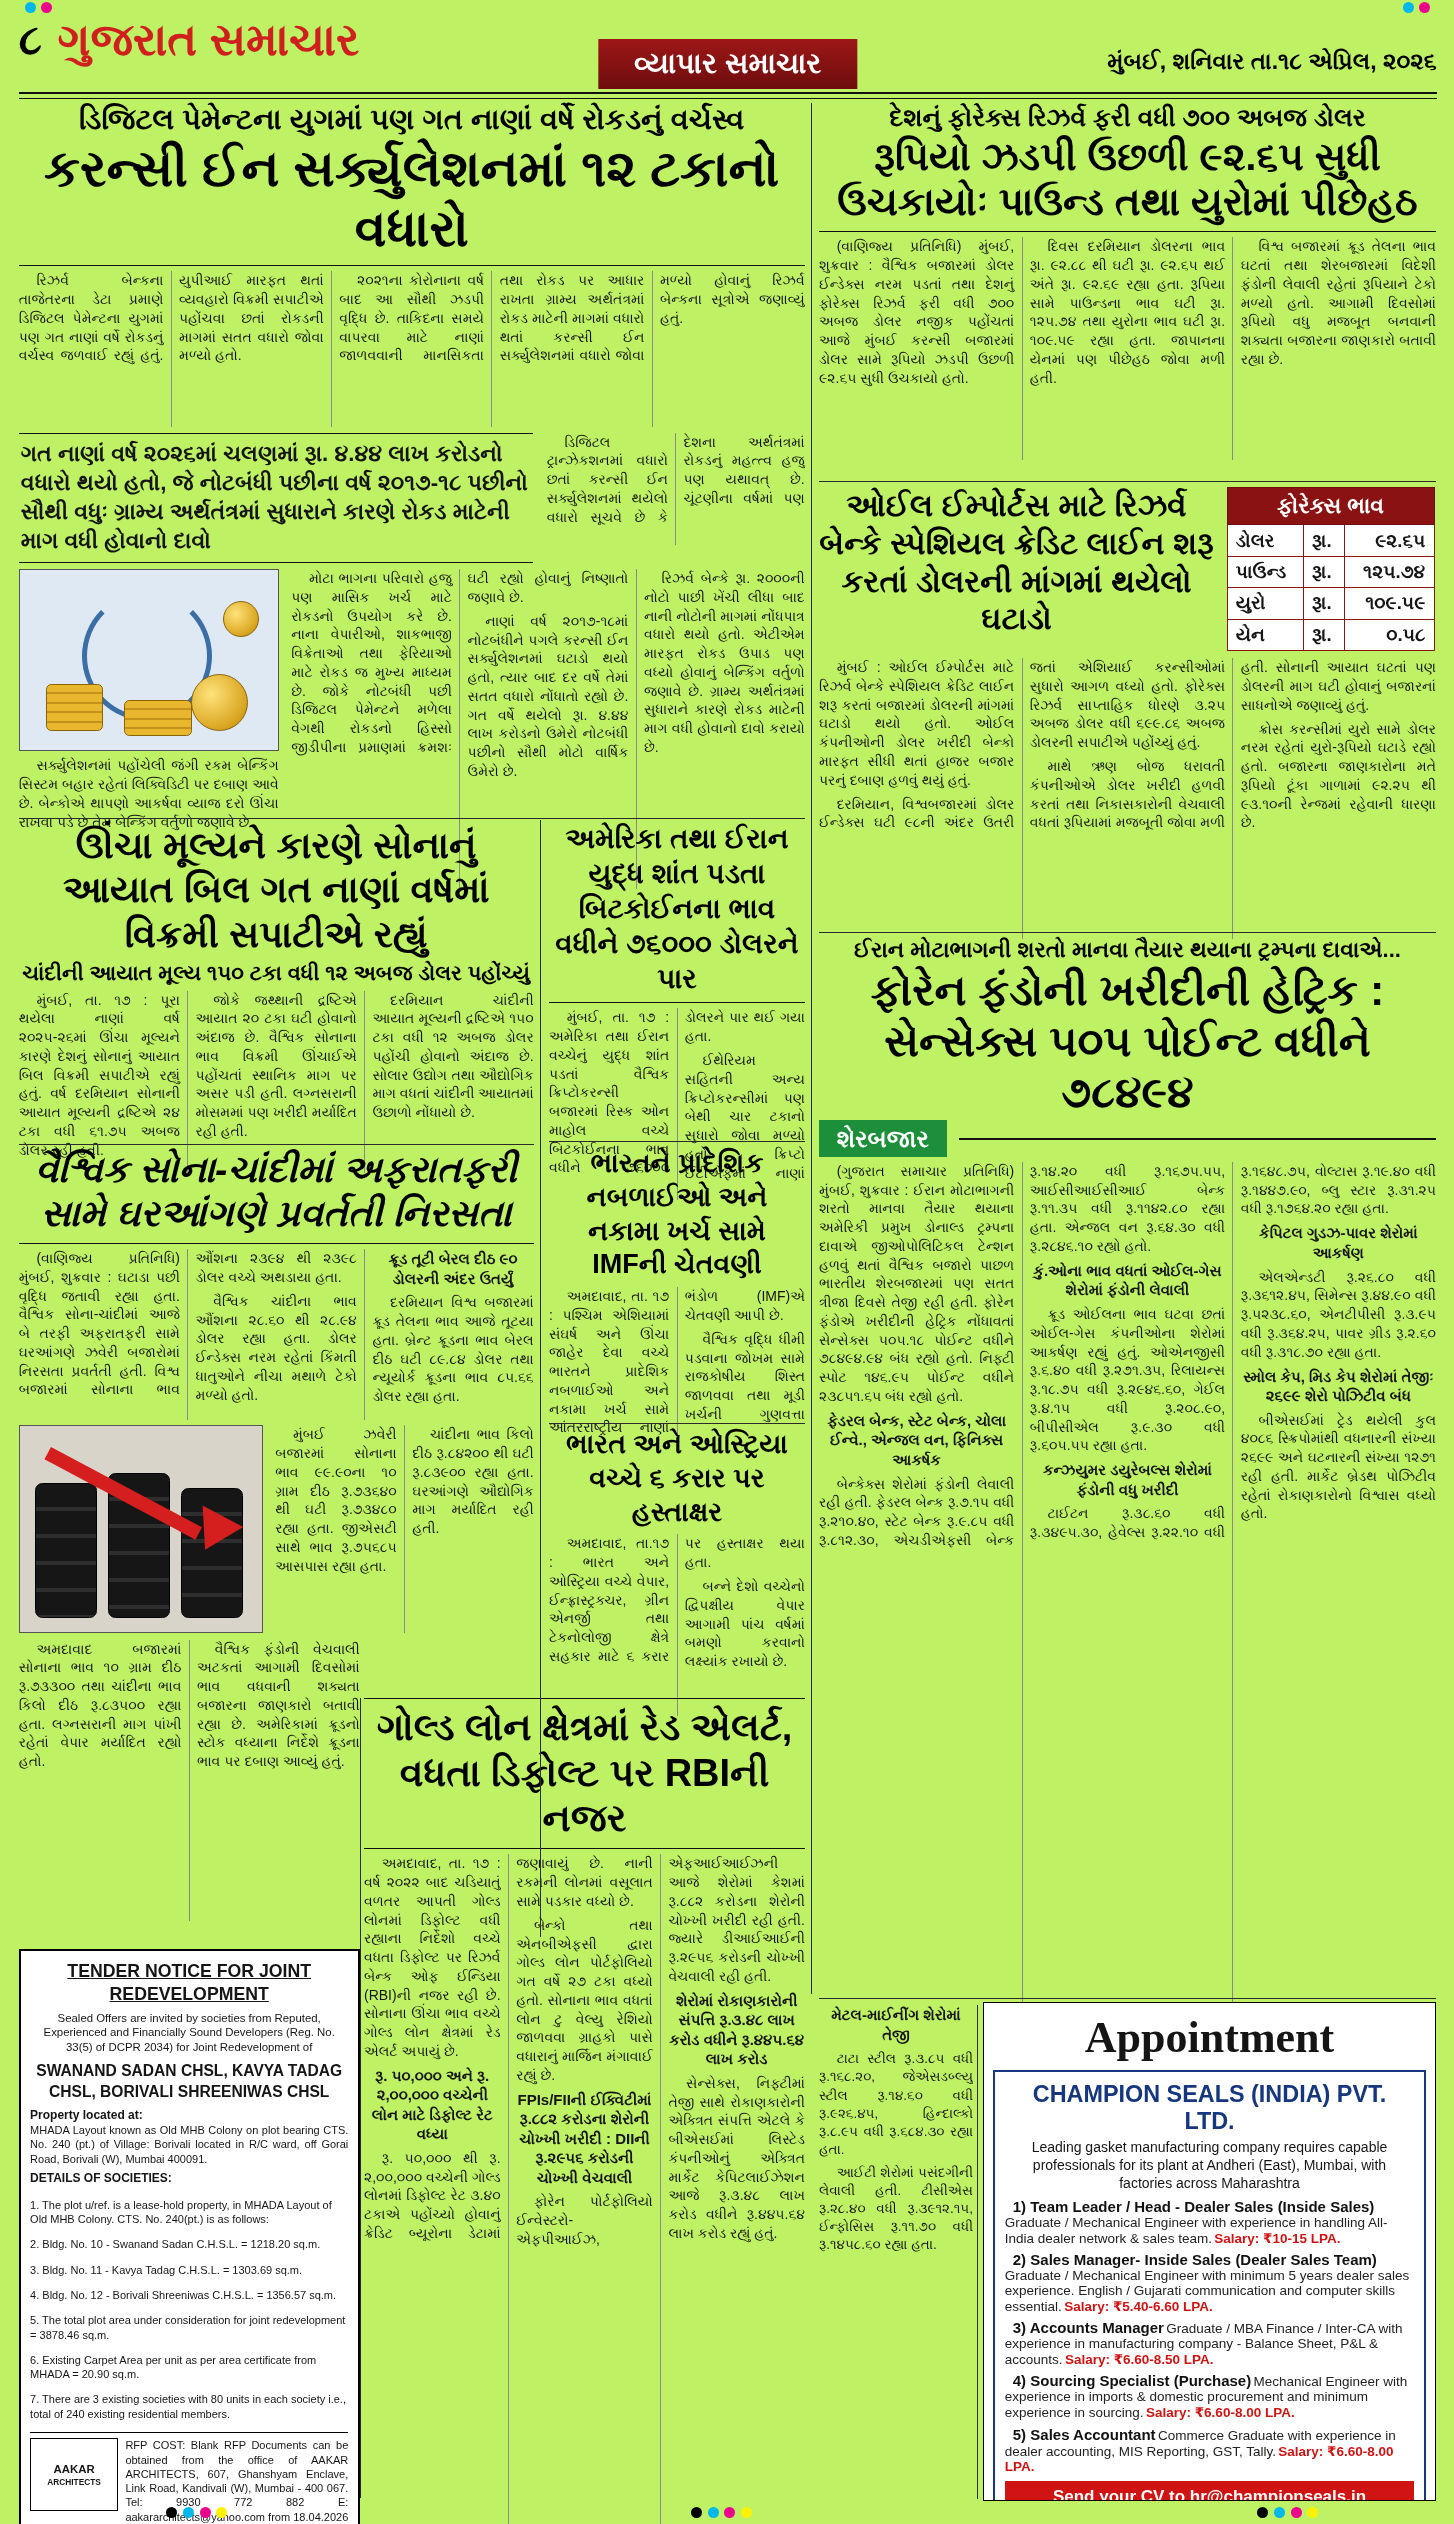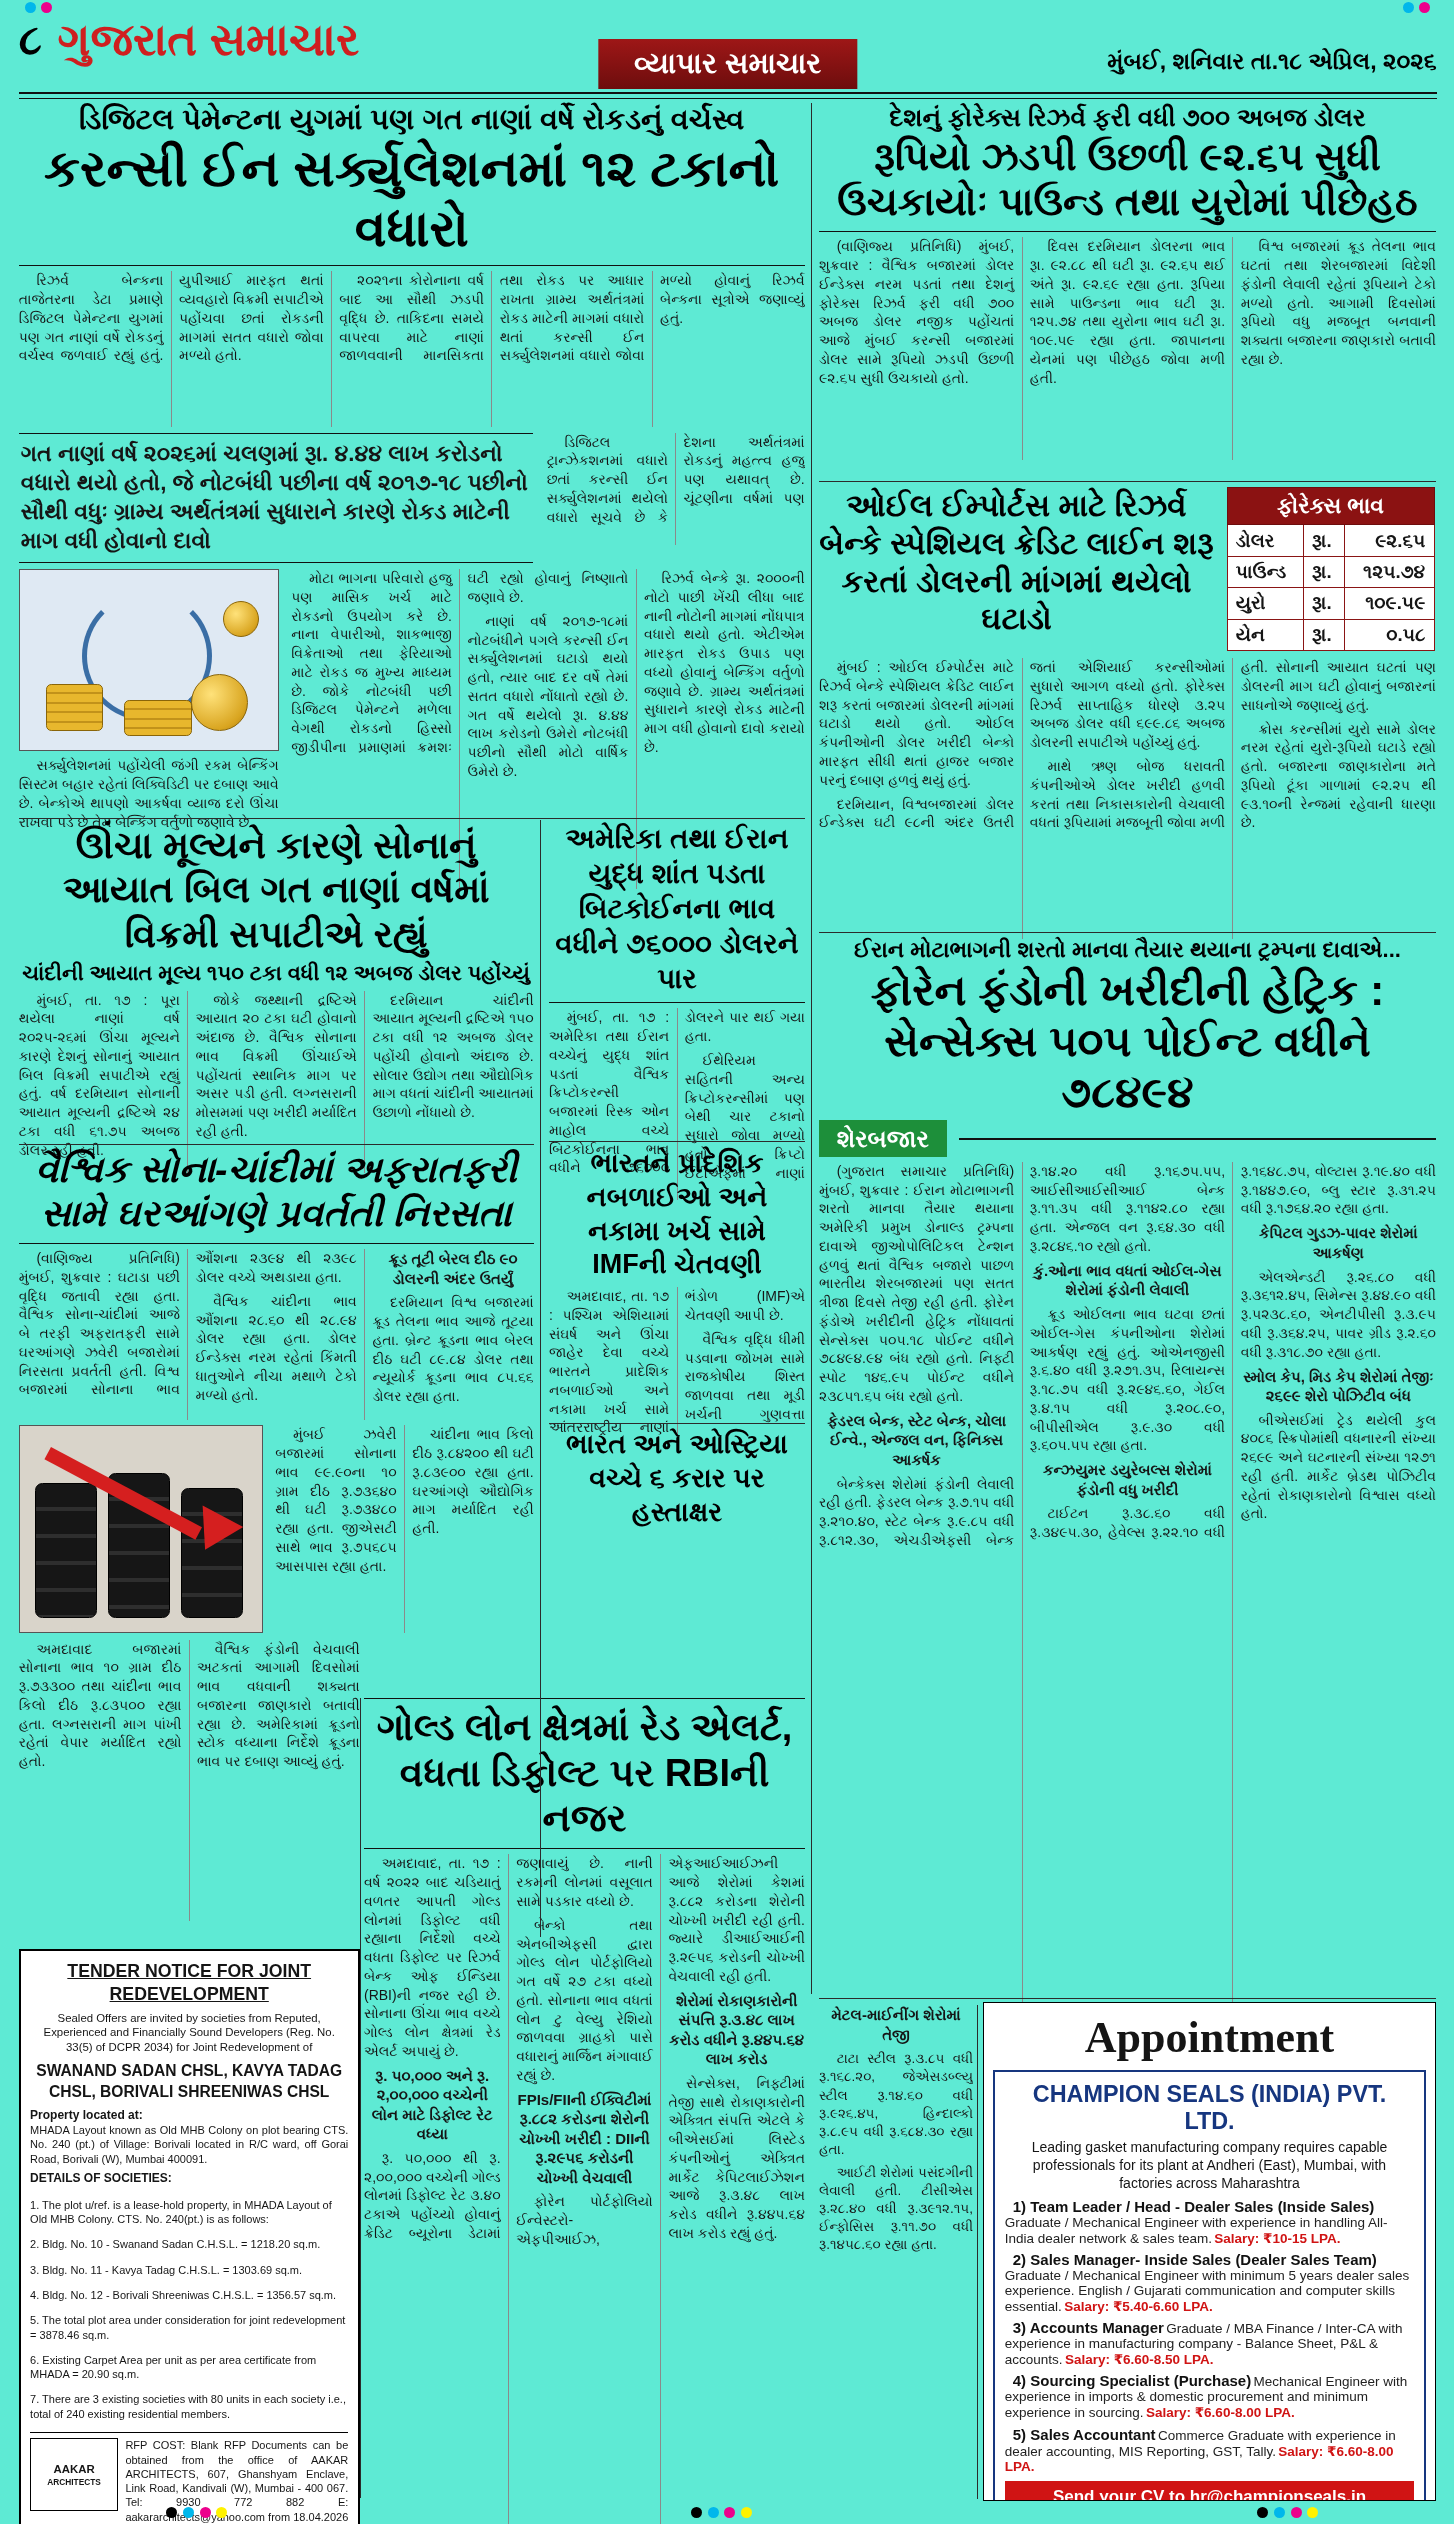--- a/index.html
+++ b/index.html
@@ -1,17 +1,17 @@
 <!DOCTYPE html>
 <html lang="gu" style="font-size:8.3px"><head>
 <meta charset="utf-8">
 <style>
   html,body{margin:0;padding:0;}
   body{width:1455px;height:2525px;background:#e9e7e1;font-family:"Liberation Sans","DejaVu Sans",sans-serif;}
-  .page{position:relative;width:1455px;height:2525px;background:#5eead4;overflow:hidden;color:#151515;box-sizing:border-box;}
+  .page{position:relative;width:1455px;height:2525px;background:#bef264;overflow:hidden;color:#151515;box-sizing:border-box;}
   *,*:before,*:after{box-sizing:border-box;}
   .art{position:absolute;}
   .kicker{font-weight:700;text-align:center;color:#000;}
   .headline{font-weight:700;text-align:center;color:#000;}
   .hl-rule{border-bottom:1.6px solid #111;margin:6.2px 0 5.2px;}
   .cols{text-align:justify;font-size:14px;line-height:1.34;overflow:hidden;column-gap:15.6px;column-rule:0.5px solid #8a8a8a;}
   .cols p{margin:0 0 5.2px;text-indent:17.7px;}
   .cols p.sub{text-indent:0;font-weight:700;text-align:center;font-size:15px;line-height:1.3;margin:5.2px 0;}
   .onecol{text-align:justify;font-size:14px;line-height:1.34;overflow:hidden;}
   .onecol p{margin:0 0 5.2px;text-indent:17.7px;}
@@ -253,20 +253,24 @@
   <section class="art" style="left:549px;top:1147px;width:256px;">
     <div class="headline" style="font-size:27px;line-height:1.25;">ભારતને પ્રાદેશિક નબળાઈઓ અને નકામા ખર્ચ સામે IMFની ચેતવણી</div>
     <div class="cols" style="column-count:2;height:166px;margin-top:5.2px;">
         <p>અમદાવાદ, તા. ૧૭ : પશ્ચિમ એશિયામાં સંઘર્ષ અને ઊંચા જાહેર દેવા વચ્ચે ભારતને પ્રાદેશિક નબળાઈઓ અને નકામા ખર્ચ સામે આંતરરાષ્ટ્રીય નાણાં ભંડોળ (IMF)એ ચેતવણી આપી છે.</p>
         <p>વૈશ્વિક વૃદ્ધિ ધીમી પડવાના જોખમ સામે રાજકોષીય શિસ્ત જાળવવા તથા મૂડી ખર્ચની ગુણવત્તા સુધારવા ભંડોળે ભલામણ કરી છે.</p>
       </div>
   </section>
 
   <section class="art" style="left:549px;top:1428px;width:256px;">
     <div class="headline" style="font-size:27px;line-height:1.25;">ભારત અને ઓસ્ટ્રિયા વચ્ચે ૬ કરાર પર હસ્તાક્ષર</div>
+    <div class="cols" style="column-count:2;height:182px;margin-top:5.2px;">
+        <p>અમદાવાદ, તા.૧૭ : ભારત અને ઓસ્ટ્રિયા વચ્ચે વેપાર, ઈન્ફ્રાસ્ટ્રક્ચર, ગ્રીન એનર્જી તથા ટેકનોલોજી ક્ષેત્રે સહકાર માટે ૬ કરાર પર હસ્તાક્ષર થયા હતા.</p>
+        <p>બન્ને દેશો વચ્ચેનો દ્વિપક્ષીય વેપાર આગામી પાંચ વર્ષમાં બમણો કરવાનો લક્ષ્યાંક રખાયો છે.</p>
+      </div>
   </section>
 
   <section class="art" style="left:364px;top:1698px;width:441px;border-top:1.6px solid #111;padding-top:6.2px;">
     <div class="headline" style="font-size:38px;line-height:1.2;">ગોલ્ડ લોન ક્ષેત્રમાં રેડ એલર્ટ, વધતા ડિફોલ્ટ પર RBIની નજર</div>
     <div class="hl-rule"></div>
     <div class="cols" style="column-count:3;height:676px;">
         <p>અમદાવાદ, તા. ૧૭ : વર્ષ ૨૦૨૨ બાદ ચડિયાતું વળતર આપતી ગોલ્ડ લોનમાં ડિફોલ્ટ વધી રહ્યાના નિર્દેશો વચ્ચે વધતા ડિફોલ્ટ પર રિઝર્વ બેન્ક ઓફ ઈન્ડિયા (RBI)ની નજર રહી છે. સોનાના ઊંચા ભાવ વચ્ચે ગોલ્ડ લોન ક્ષેત્રમાં રેડ એલર્ટ અપાયું છે.</p>
         <p class="sub">રૂ. ૫૦,૦૦૦ અને રૂ. ૨,૦૦,૦૦૦ વચ્ચેની લોન માટે ડિફોલ્ટ રેટ વધ્યા</p>
         <p>રૂ. ૫૦,૦૦૦ થી રૂ. ૨,૦૦,૦૦૦ વચ્ચેની ગોલ્ડ લોનમાં ડિફોલ્ટ રેટ ૩.૪૦ ટકાએ પહોંચ્યો હોવાનું ક્રેડિટ બ્યૂરોના ડેટામાં જણાવાયું છે. નાની રકમની લોનમાં વસૂલાત સામે પડકાર વધ્યો છે.</p>
         <p>બેન્કો તથા એનબીએફસી દ્વારા ગોલ્ડ લોન પોર્ટફોલિયો ગત વર્ષે ૨૭ ટકા વધ્યો હતો. સોનાના ભાવ વધતાં લોન ટુ વેલ્યુ રેશિયો જાળવવા ગ્રાહકો પાસે વધારાનું માર્જિન મંગાવાઈ રહ્યું છે.</p>

